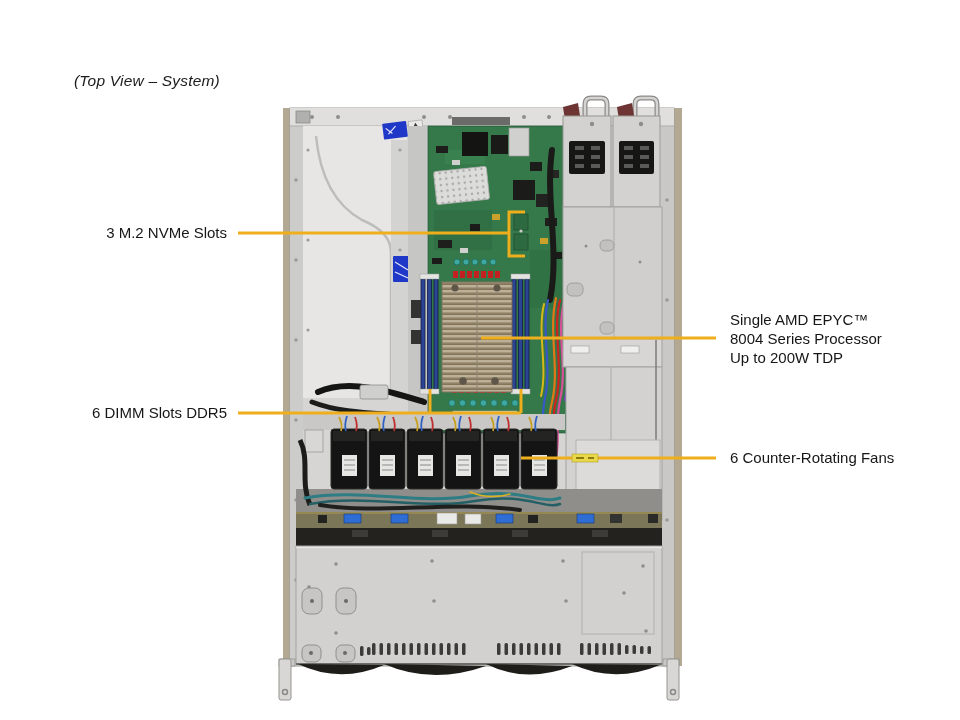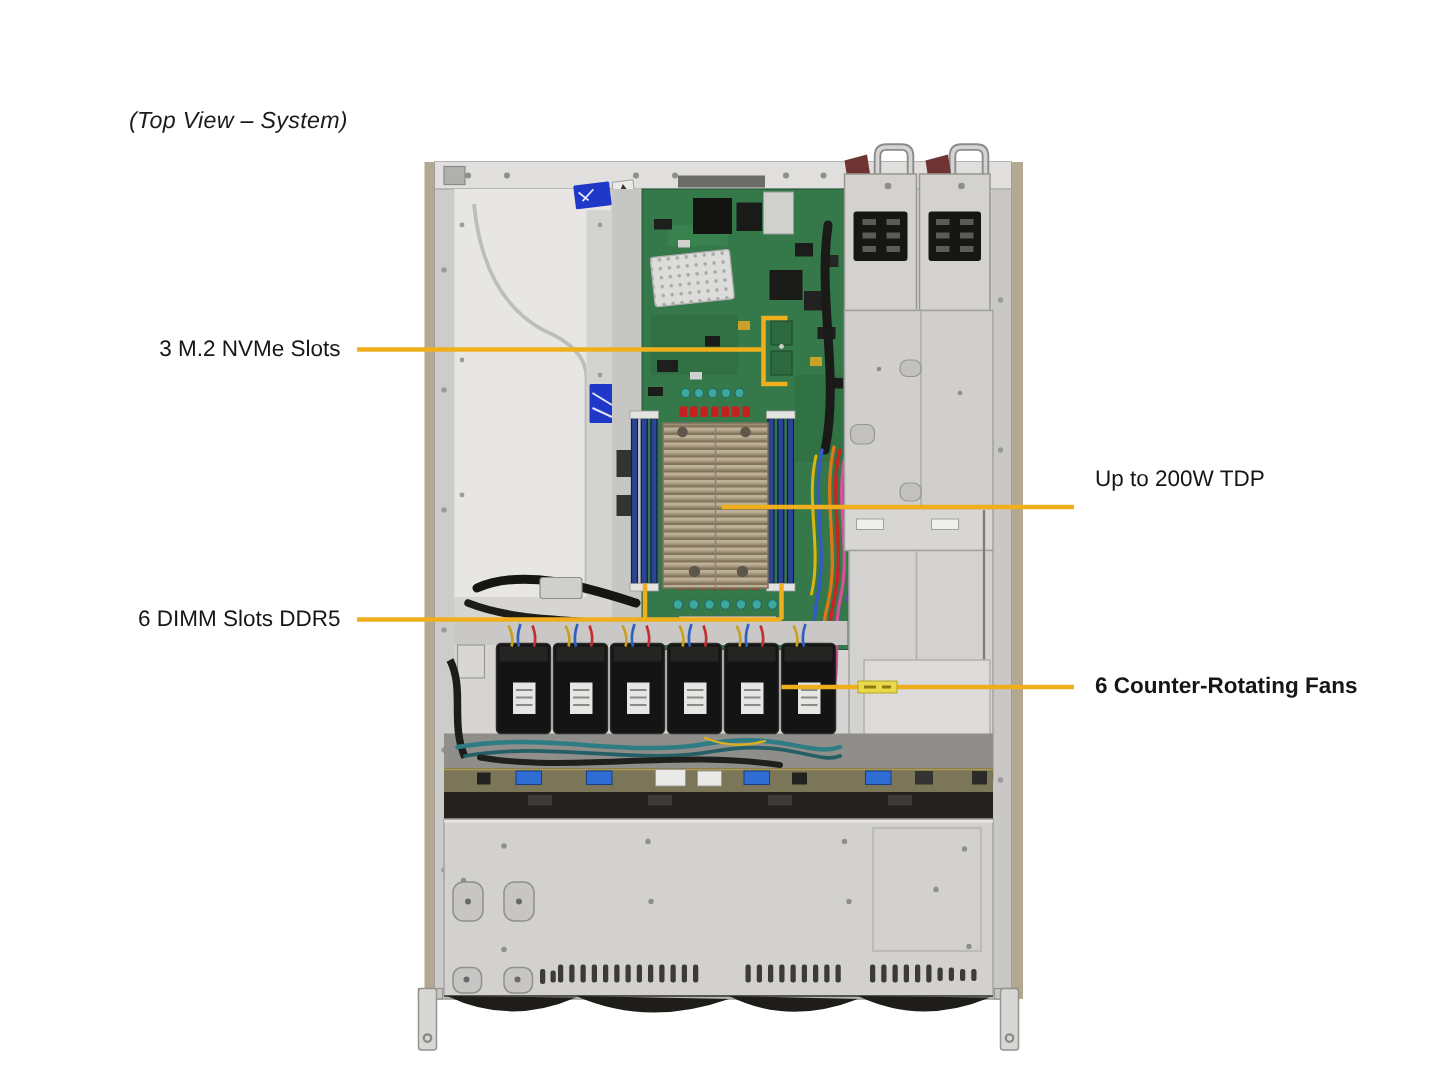--- a/index.html
+++ b/index.html
@@ -11,29 +11,29 @@
   }
   html,body{margin:0;padding:0;}
   body{
     width:960px;height:720px;background:#ffffff;
     font-family:"Liberation Sans",sans-serif;
     position:relative;overflow:hidden;
   }
   .stage{position:absolute;inset:0;}
   .caption{
     position:absolute;left:74px;top:72px;
-    font-style:italic;font-size:15.5px;color:#1b1b1b;letter-spacing:.2px;margin-left:12px;
+    font-style:italic;font-size:15.5px;color:#1b1b1b;letter-spacing:.2px;
   }
   .lbl{
     position:absolute;font-size:15px;color:#161616;white-space:nowrap;
   }
   #lbl-m2{right:733px;top:224px;}
   #lbl-dimm{right:733px;top:404px;text-align:center;}
   #lbl-proc{left:730px;top:310px;line-height:19px;}
-  #lbl-fans{left:730px;top:449px;font-weight:bold;}
+  #lbl-fans{left:730px;top:449px;}
   svg.illus{position:absolute;left:0;top:0;}
   .co{stroke:var(--c-callout);stroke-width:3;fill:none;}
   .mbfill{fill:var(--c-motherboard);}
   .fanfill{fill:var(--c-fan);}
 </style>
 </head>
 <body>
 
 <div class="stage">
 
@@ -457,18 +457,20 @@
         <line x1="521" y1="458" x2="716" y2="458" class="co"></line>
         <rect x="572" y="454" width="26" height="8" fill="#e8d84a" stroke="#b0a020" stroke-width="0.6"></rect>
         <rect x="576" y="457" width="8" height="2" fill="#8a7a10"></rect>
         <rect x="588" y="457" width="6" height="2" fill="#8a7a10"></rect>
       </g>
     </g>
   </svg>
 
   <div class="lbl" id="lbl-m2">3 M.2 NVMe Slots</div>
   <div class="lbl" id="lbl-proc">
+    <div>Single AMD EPYC™</div>
+    <div>8004 Series Processor</div>
     <div>Up to 200W TDP</div>
   </div>
   <div class="lbl" id="lbl-dimm">6 DIMM Slots DDR5</div>
   <div class="lbl" id="lbl-fans">6 Counter-Rotating Fans</div>
 
 </div>
 
 </body></html>

